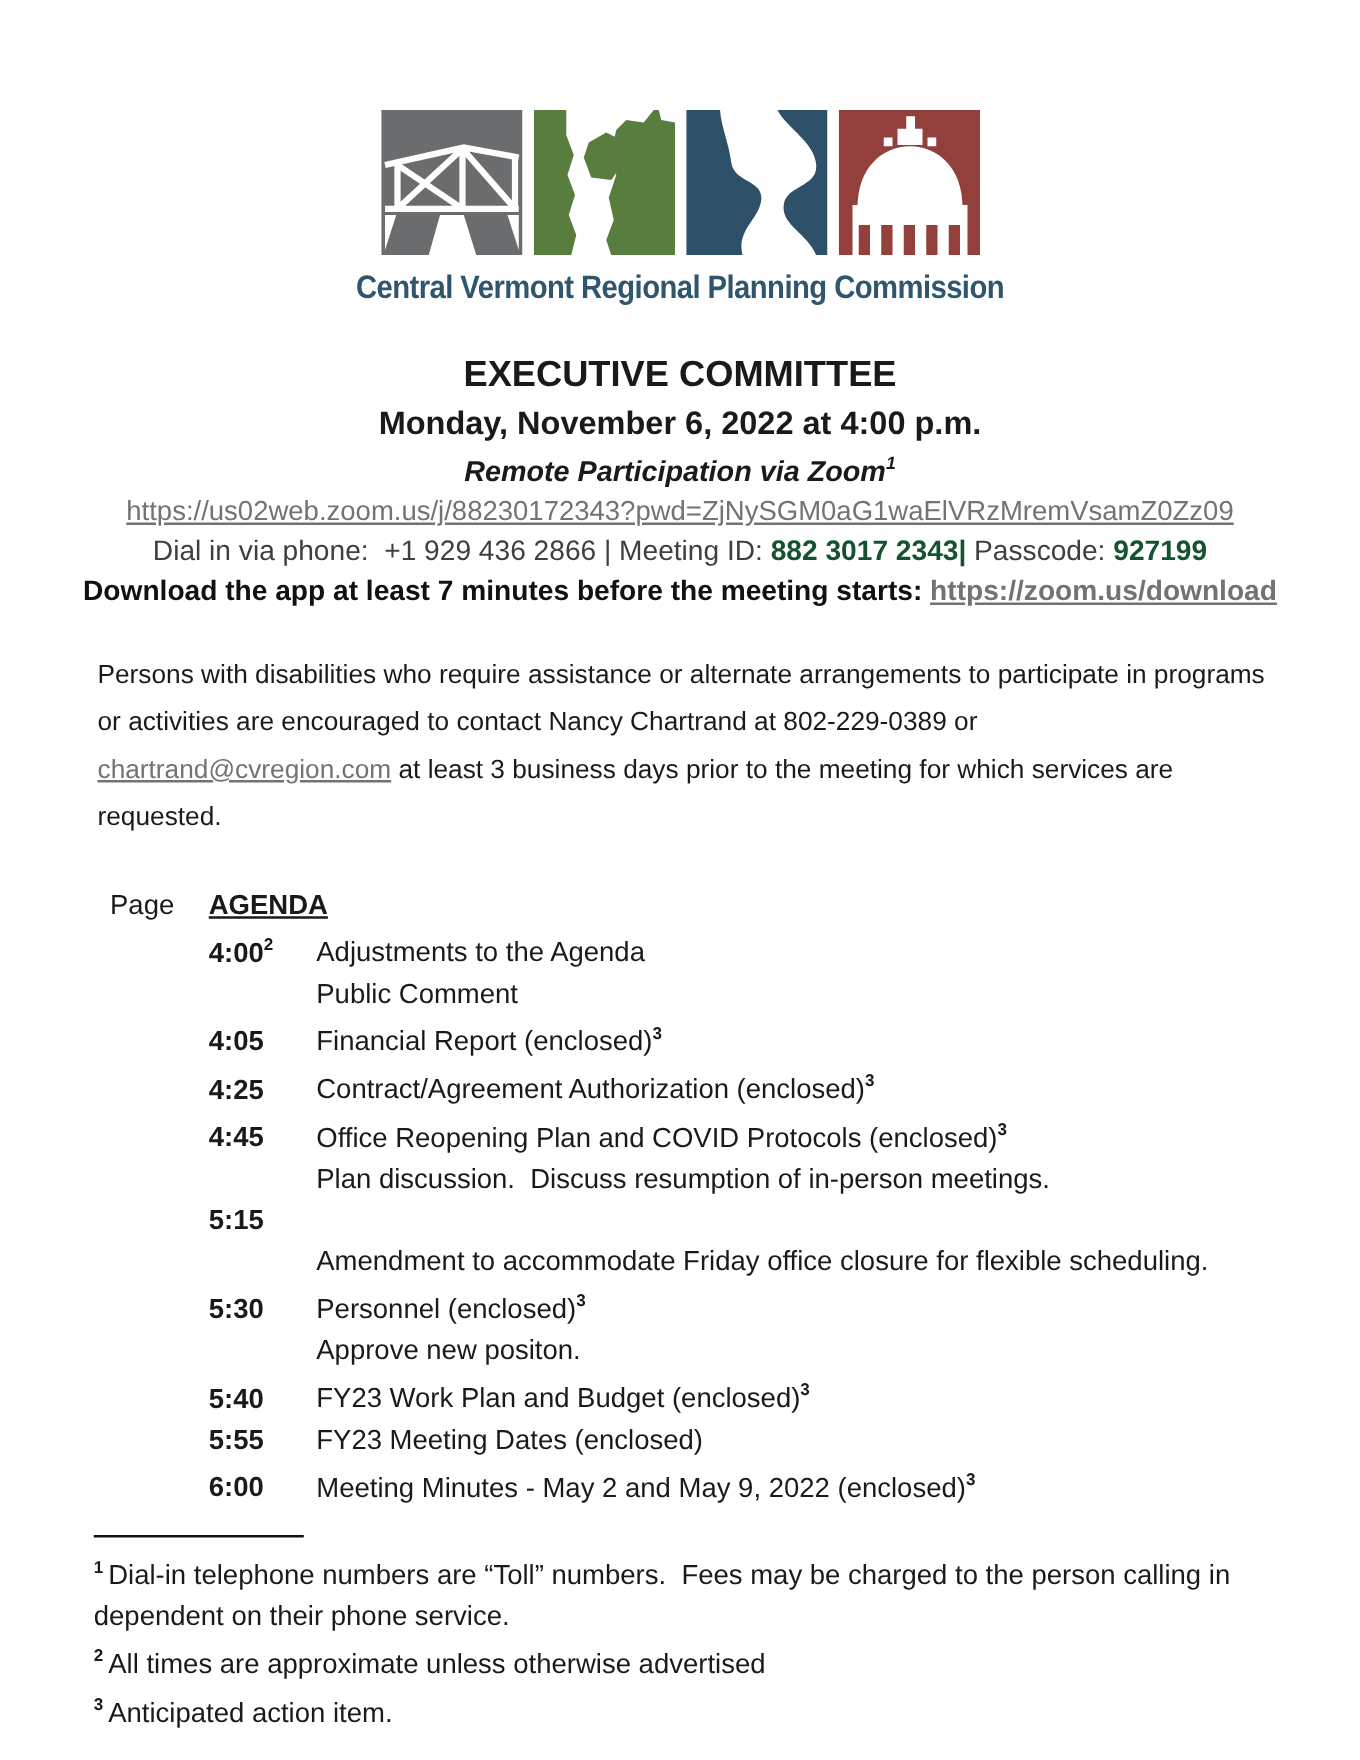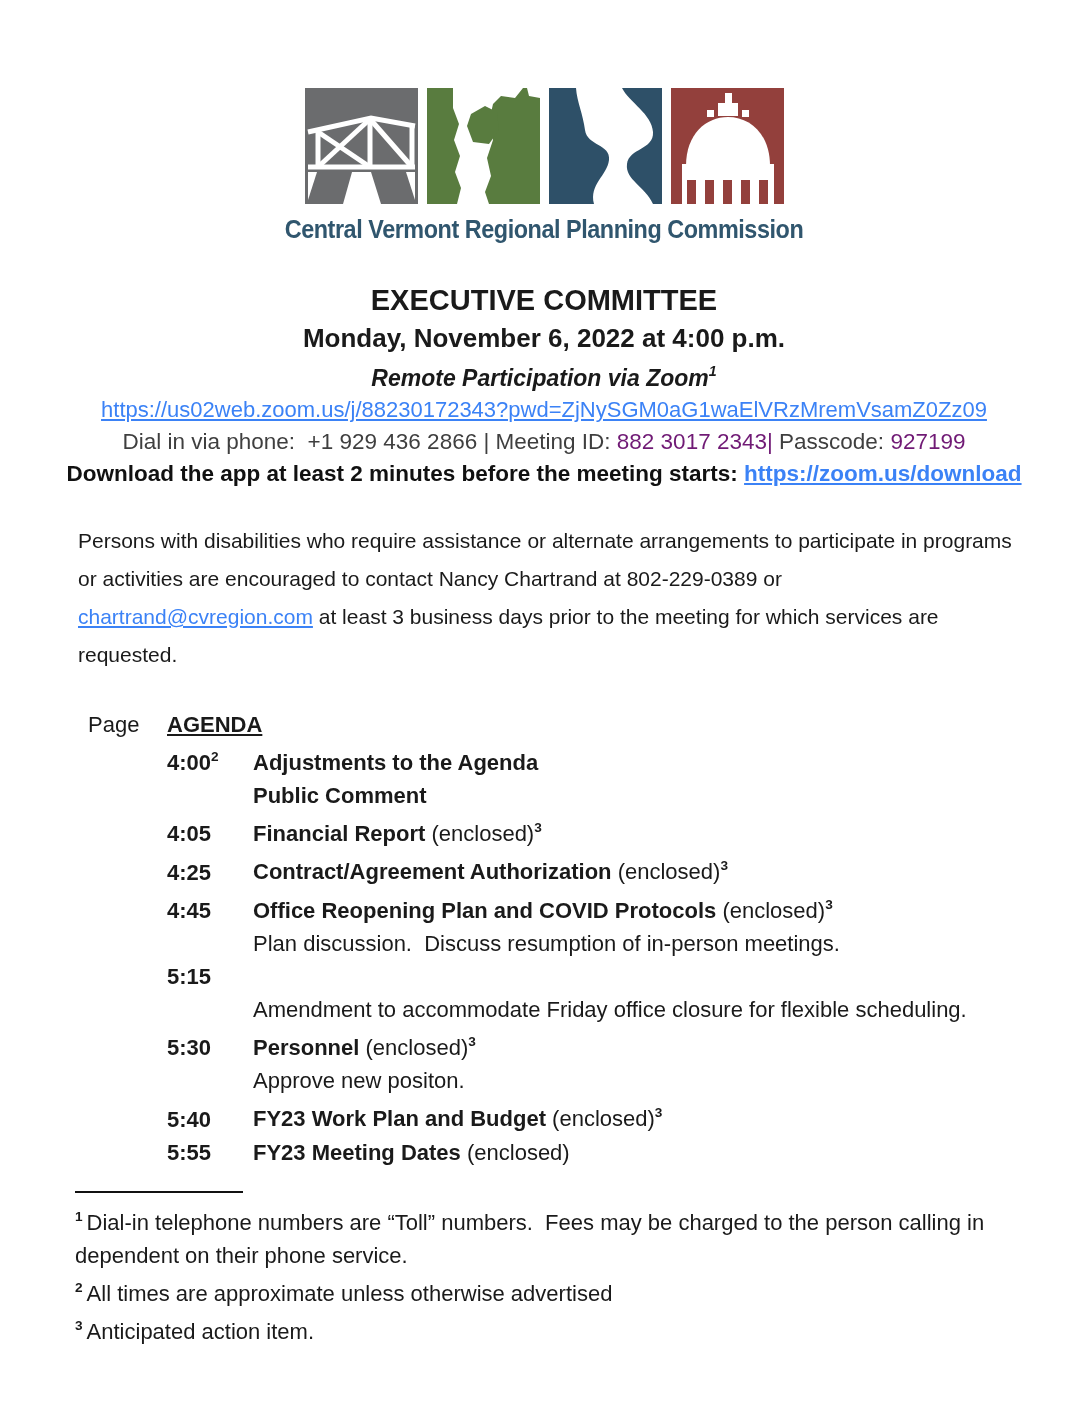--- a/index.html
+++ b/index.html
@@ -22,38 +22,38 @@
     white-space:pre;
   }
 
   
   .hdr{ text-align:center; margin-top:36px;}
   .hdr-title{font-size:29px;font-weight:bold;line-height:40px;}
   .hdr-date{font-size:26px;font-weight:bold;line-height:36px;}
   .hdr-remote{font-size:23px;font-weight:bold;font-style:italic;line-height:32px;}
   .hdr-line{font-size:22px;line-height:32px;white-space:pre;}
   .hdr-dial{font-size:22.5px;color:#3f3f3f;}
-  .hdr-dial .strong{color:#701a75;font-weight:normal;}
+  .hdr-dial .strong{color:#14532d;font-weight:bold;}
   .hdr-download{font-size:22.5px;font-weight:bold;color:#111;}
-  a.link{color:#3b82f6;text-decoration:underline;cursor:pointer;}
+  a.link{color:#737373;text-decoration:underline;cursor:pointer;}
   .hdr-download a.link{font-weight:bold;}
 
   
   .access{
     margin:32px 0 0 78px;width:940px;
     font-size:21px;line-height:38px;white-space:pre-wrap;
   }
 
   
   .agenda{margin:34px 0 0 88px;font-size:22px;}
   .agenda-row{display:grid;grid-template-columns:79px 86px 1fr;line-height:33px;align-items:baseline;}
   .agenda-head .col-agenda{font-weight:bold;text-decoration:underline;text-align:right;}
   .agenda .time{font-weight:bold;white-space:pre;}
   .agenda .itm{white-space:pre-wrap;}
-  .agenda .itm b{font-weight:bold;text-align:right;}
+  .agenda .itm b{font-weight:normal;text-align:right;}
   sup{font-size:0.62em;font-weight:bold;position:relative;top:-1px;}
 
   
   .footnotes{margin:22px 0 0 75px;width:945px;font-size:22px;line-height:33px;}
   .fn-sep{border:none;border-top:2px solid #111;width:168px;margin:0 0 8px 0;}
   .fn{white-space:pre-wrap;}
   .fn sup{margin-right:4px;}
 
   
   .footer{margin-top:24px;text-align:center;color:#3a586d;font-size:22px;line-height:31px;white-space:pre;}
@@ -115,21 +115,21 @@
     </div>
     <div class="org-name">Central Vermont Regional Planning Commission</div>
   </div>
 
   <div class="hdr">
     <div class="hdr-title">EXECUTIVE COMMITTEE</div>
     <div class="hdr-date">Monday, November 6, 2022 at 4:00 p.m.</div>
     <div class="hdr-remote"><span>Remote Participation via Zoom</span><sup>1</sup></div>
     <div class="hdr-line"><a class="link">https://us02web.zoom.us/j/88230172343?pwd=ZjNySGM0aG1waElVRzMremVsamZ0Zz09</a></div>
     <div class="hdr-line hdr-dial"><span>Dial in via phone:  +1 929 436 2866 | Meeting ID: </span><span class="strong">882 3017 2343|</span><span> Passcode: </span><span class="strong">927199</span></div>
-    <div class="hdr-line hdr-download"><span>Download the app at least 2 minutes before the meeting starts: </span><a class="link">https://zoom.us/download</a></div>
+    <div class="hdr-line hdr-download"><span>Download the app at least 7 minutes before the meeting starts: </span><a class="link">https://zoom.us/download</a></div>
   </div>
 
   <div class="access"><span>Persons with disabilities who require assistance or alternate arrangements to participate in programs or activities are encouraged to contact Nancy Chartrand at 802-229-0389 or </span><a class="link">chartrand@cvregion.com</a><span> at least 3 business days prior to the meeting for which services are requested.</span></div>
 
   <div class="agenda">
     <div class="agenda-row agenda-head">
       <span class="col-page">Page</span>
       <span class="col-agenda">AGENDA</span>
       <span></span>
     </div>
@@ -186,20 +186,25 @@
         <div class="agenda-row">
           <span></span>
           <span class="time">5:40</span>
           <span class="itm"><b>FY23 Work Plan and Budget</b> (enclosed)<sup>3</sup></span>
         </div>
         <div class="agenda-row">
           <span></span>
           <span class="time">5:55</span>
           <span class="itm"><b>FY23 Meeting Dates</b> (enclosed)</span>
         </div>
+        <div class="agenda-row">
+          <span></span>
+          <span class="time">6:00</span>
+          <span class="itm"><b>Meeting Minutes</b> - May 2 and May 9, 2022 (enclosed)<sup>3</sup></span>
+        </div>
       </div>
   </div>
 
   <div class="footnotes">
     <hr class="fn-sep">
     <div id="footnote-list">
         <div class="fn"><sup>1</sup>Dial-in telephone numbers are “Toll” numbers.  Fees may be charged to the person calling in dependent on their phone service.</div>
         <div class="fn"><sup>2</sup>All times are approximate unless otherwise advertised</div>
         <div class="fn"><sup>3</sup>Anticipated action item.</div>
       </div>

